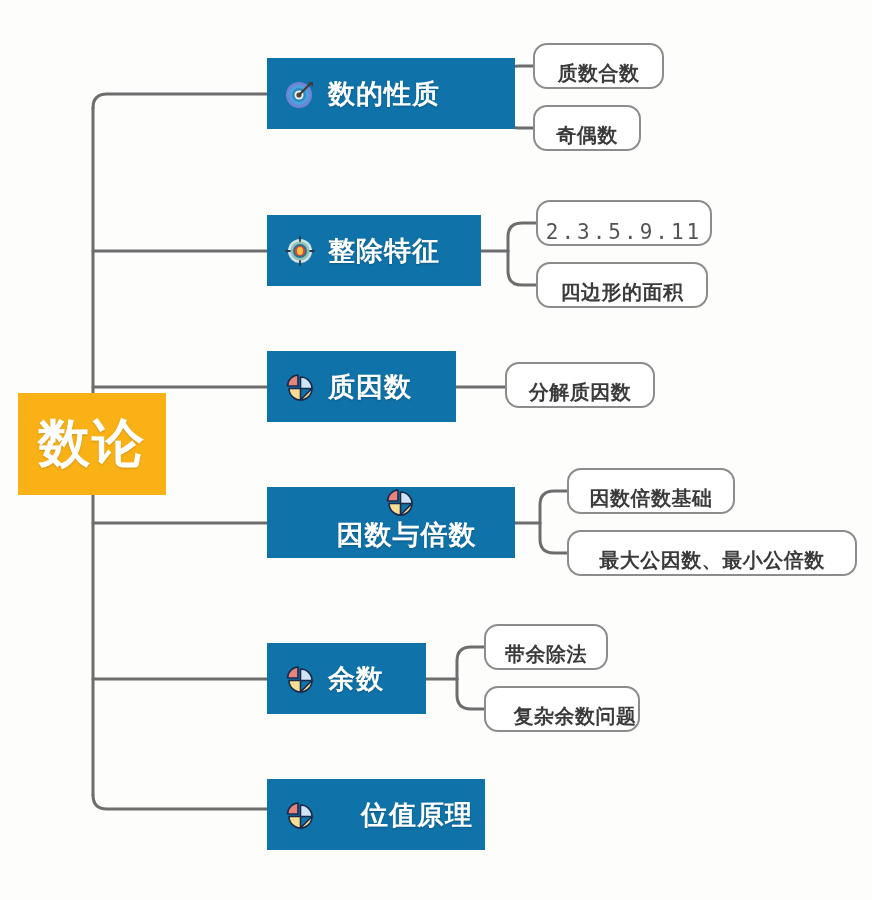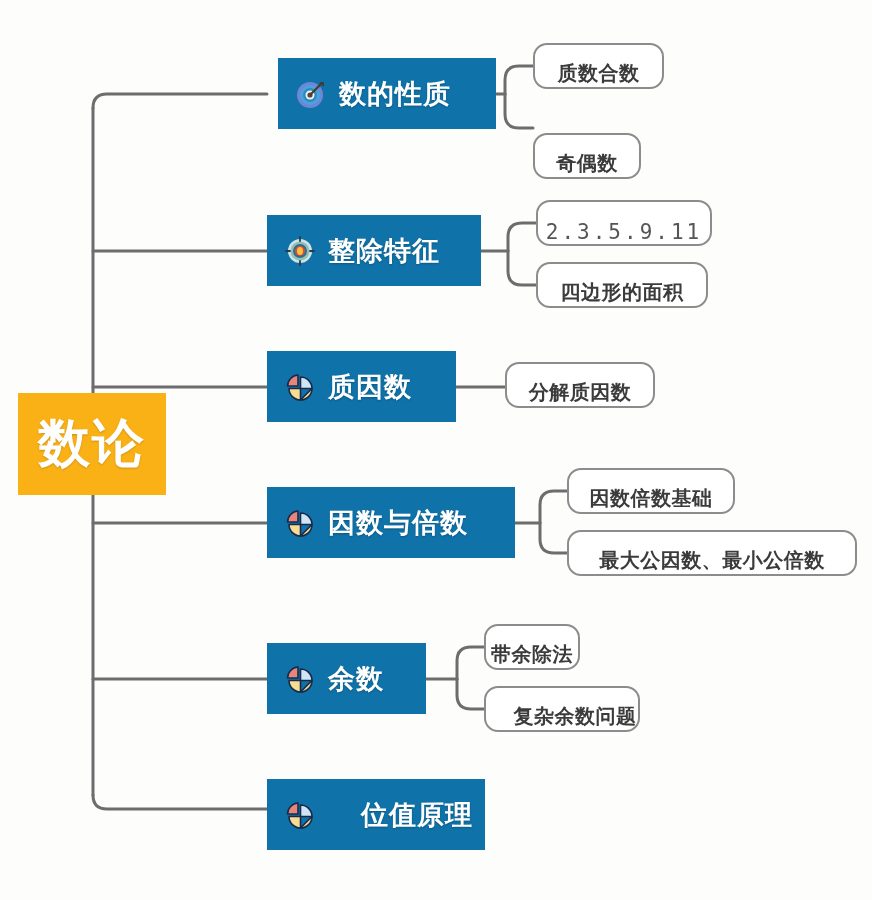--- a/index.html
+++ b/index.html
@@ -143,37 +143,37 @@
       <path d="M426,679 L457,679"></path>
       <path d="M457,679 L457,661 Q457,647 471,647 L484,647"></path>
       <path d="M457,679 L457,695 Q457,709 471,709 L484,709"></path>
     </g>
   </svg>
 
   <div class="root-node">
     <span class="root-label">数论</span>
   </div>
 
-  <div class="branch-node" style="left:267px; top:58px; width:218px;margin-left:11px;">
+  <div class="branch-node" style="left:267px; top:58px; width:248px;">
     <svg class="branch-icon" viewBox="0 0 30 30">
       <circle cx="14" cy="16" r="13" fill="#6f86d6"></circle>
       <circle cx="14" cy="16" r="10" fill="#4aa3df"></circle>
       <circle cx="14" cy="16" r="7" fill="#2e8bc0"></circle>
       <circle cx="14" cy="16" r="4.5" fill="#eef4f7"></circle>
       <circle cx="14" cy="16" r="2.6" fill="#5a4636"></circle>
       <path d="M15,15 L25,5" stroke="#4b3a2a" stroke-width="2.2" fill="none" stroke-linecap="round"></path>
       <path d="M23,3 L28,3 L28,8 Z" fill="#3d3d3d"></path>
     </svg>
     <span class="branch-label">数的性质</span>
   </div>
 
   <div class="leaf-node" style="left:533px; top:43px; width:131px;">
     <span class="leaf-label">质数合数</span>
   </div>
-  <div class="leaf-node" style="left:533px; top:105px; width:108px;margin-top:28px;">
+  <div class="leaf-node" style="left:533px; top:105px; width:108px;">
     <span class="leaf-label">奇偶数</span>
   </div>
 
   <div class="branch-node" style="left:267px; top:215px; width:214px;">
     <svg class="branch-icon" viewBox="0 0 30 30">
       <circle cx="15" cy="15" r="12" fill="#cfe3e6"></circle>
       <circle cx="15" cy="15" r="9.5" fill="#8fc1b5"></circle>
       <circle cx="15" cy="15" r="7" fill="#2d6f8e"></circle>
       <circle cx="15" cy="15" r="5" fill="#e8453c"></circle>
       <ellipse cx="15" cy="15" rx="3" ry="4" fill="#f5c33b"></ellipse>
@@ -201,21 +201,21 @@
       <path d="M27,16.5 A11.5,11.5 0 0 1 15.5,28 Z" fill="#f7dd92" stroke="#1b2a4a" stroke-width="1.6" stroke-linejoin="round"></path>
       <path d="M13,14 L13,3 A11,11 0 0 0 2.6,14 Z" fill="#e8857b" stroke="#1b2a4a" stroke-width="1.6" stroke-linejoin="round"></path>
     </svg>
     <span class="branch-label">质因数</span>
   </div>
 
   <div class="leaf-node" style="left:505px; top:362px; width:150px;">
     <span class="leaf-label">分解质因数</span>
   </div>
 
-  <div class="branch-node" style="left:267px; top:487px; width:248px;">
+  <div class="branch-node" style="left:267px; top:487px; width:248px;flex-direction:column;">
     <svg class="branch-icon" viewBox="0 0 30 30">
       <path d="M15.5,16.5 L15.5,5 A11.5,11.5 0 0 1 27,16.5 Z" fill="#cfe4f5" stroke="#1b2a4a" stroke-width="1.6" stroke-linejoin="round"></path>
       <path d="M15.5,16.5 L15.5,28 A11.5,11.5 0 0 1 4,16.5 Z" fill="#f7dd92" stroke="#1b2a4a" stroke-width="1.6" stroke-linejoin="round"></path>
       <path d="M27,16.5 A11.5,11.5 0 0 1 15.5,28 Z" fill="#f7dd92" stroke="#1b2a4a" stroke-width="1.6" stroke-linejoin="round"></path>
       <path d="M13,14 L13,3 A11,11 0 0 0 2.6,14 Z" fill="#e8857b" stroke="#1b2a4a" stroke-width="1.6" stroke-linejoin="round"></path>
     </svg>
     <span class="branch-label">因数与倍数</span>
   </div>
 
   <div class="leaf-node" style="left:567px; top:468px; width:168px;">
@@ -228,21 +228,21 @@
   <div class="branch-node" style="left:267px; top:643px; width:159px;">
     <svg class="branch-icon" viewBox="0 0 30 30">
       <path d="M15.5,16.5 L15.5,5 A11.5,11.5 0 0 1 27,16.5 Z" fill="#cfe4f5" stroke="#1b2a4a" stroke-width="1.6" stroke-linejoin="round"></path>
       <path d="M15.5,16.5 L15.5,28 A11.5,11.5 0 0 1 4,16.5 Z" fill="#f7dd92" stroke="#1b2a4a" stroke-width="1.6" stroke-linejoin="round"></path>
       <path d="M27,16.5 A11.5,11.5 0 0 1 15.5,28 Z" fill="#f7dd92" stroke="#1b2a4a" stroke-width="1.6" stroke-linejoin="round"></path>
       <path d="M13,14 L13,3 A11,11 0 0 0 2.6,14 Z" fill="#e8857b" stroke="#1b2a4a" stroke-width="1.6" stroke-linejoin="round"></path>
     </svg>
     <span class="branch-label">余数</span>
   </div>
 
-  <div class="leaf-node" style="left:484px; top:624px; width:96px;">
+  <div class="leaf-node" style="left:484px; top:624px; width:124px;">
     <span class="leaf-label">带余除法</span>
   </div>
   <div class="leaf-node" style="left:484px; top:686px; width:156px;padding-left:38px;">
     <span class="leaf-label">复杂余数问题</span>
   </div>
 
   <div class="branch-node" style="left:267px; top:779px; width:218px;gap:33px;">
     <svg class="branch-icon" viewBox="0 0 30 30">
       <path d="M15.5,16.5 L15.5,5 A11.5,11.5 0 0 1 27,16.5 Z" fill="#cfe4f5" stroke="#1b2a4a" stroke-width="1.6" stroke-linejoin="round"></path>
       <path d="M15.5,16.5 L15.5,28 A11.5,11.5 0 0 1 4,16.5 Z" fill="#f7dd92" stroke="#1b2a4a" stroke-width="1.6" stroke-linejoin="round"></path>

